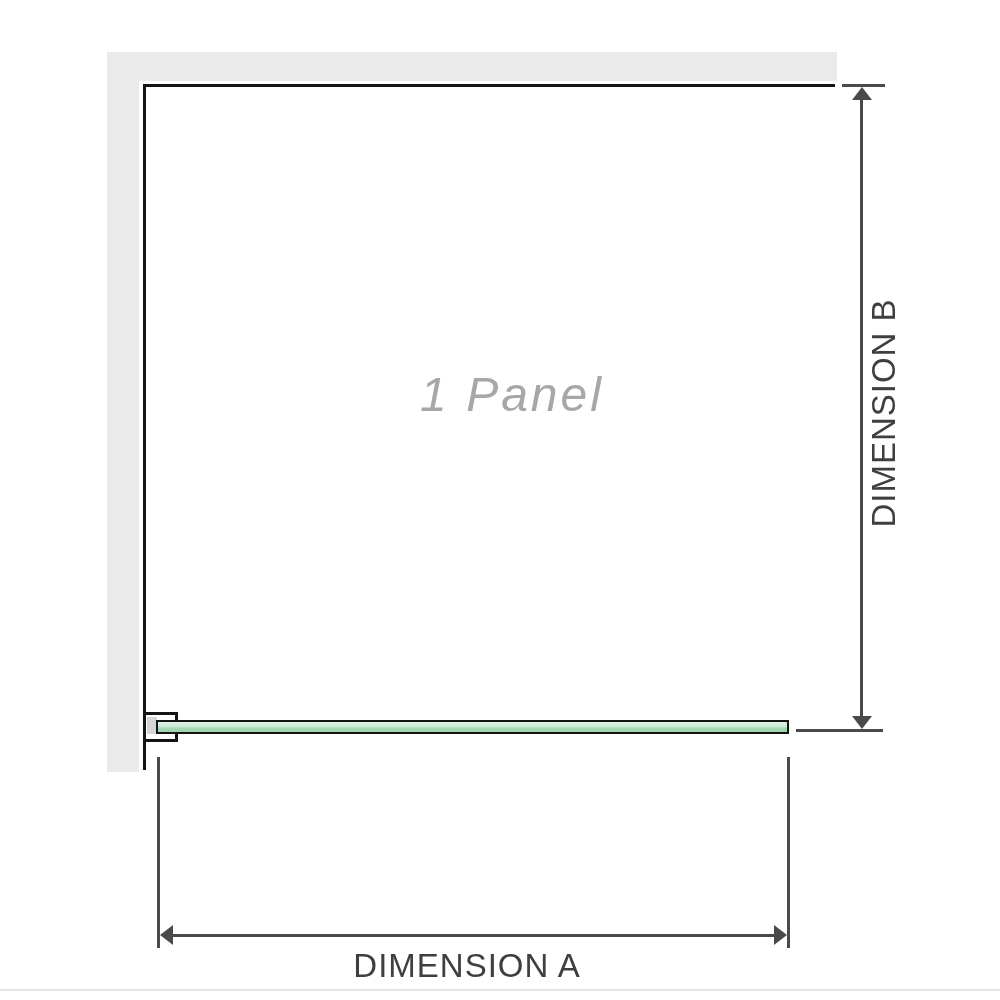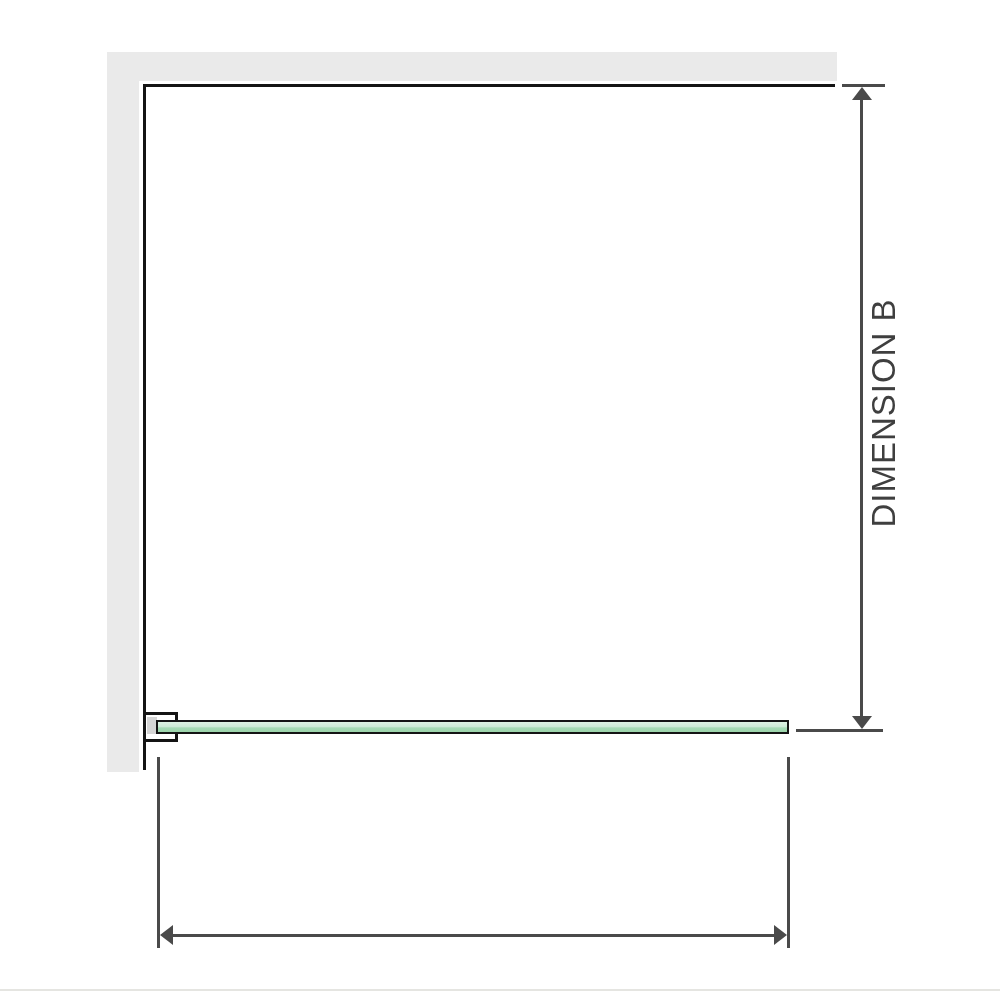--- a/index.html
+++ b/index.html
@@ -120,35 +120,37 @@
 <body>
 
 <div class="canvas">
 
   <div class="abs wall wall-top"></div>
   <div class="abs wall wall-left"></div>
 
   <div class="abs outline-top"></div>
   <div class="abs outline-left"></div>
 
+  <div class="abs panel-label">1 Panel</div>
 
   <div class="abs bracket">
     <div class="bracket-inner"></div>
   </div>
 
   <div class="abs glass"></div>
 
   <div class="abs dim dimb-tick-top"></div>
   <div class="abs arr arr-up"></div>
   <div class="abs dim dimb-shaft"></div>
   <div class="abs arr arr-down"></div>
   <div class="abs dim dimb-tick-bottom"></div>
   <div class="abs dim-label dimb-label">DIMENSION B</div>
 
   <div class="abs dim exta-left"></div>
   <div class="abs dim exta-right"></div>
   <div class="abs arr arr-left"></div>
   <div class="abs dim dima-shaft"></div>
   <div class="abs arr arr-right"></div>
+  <div class="abs dim-label dima-label">DIMENSION A</div>
 
   <div class="abs baseline"></div>
 
 </div>
 
 </body></html>

